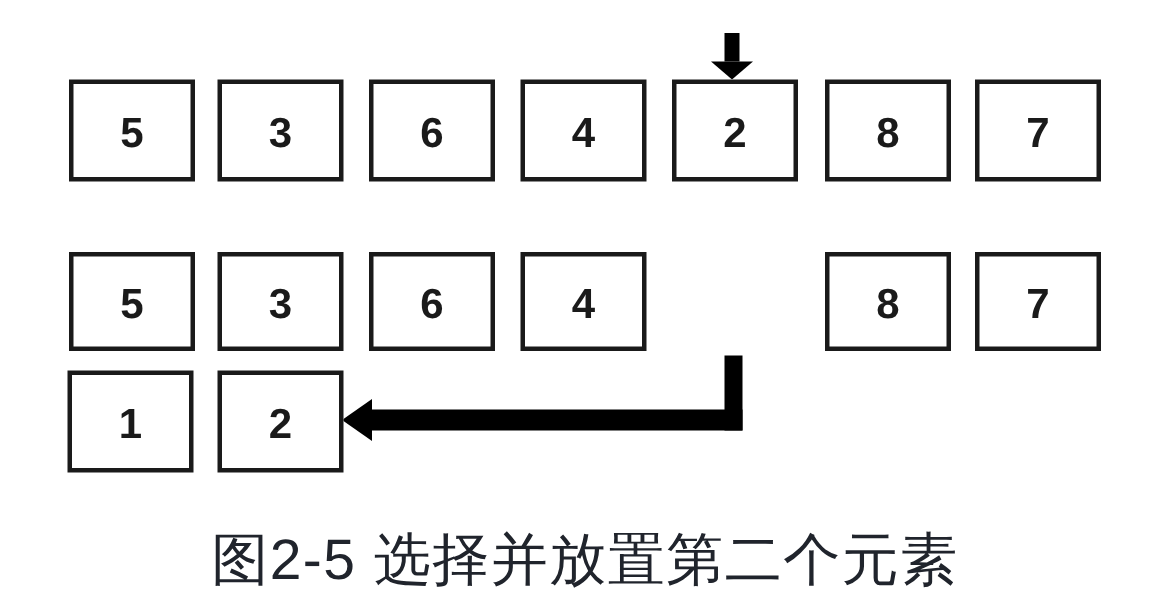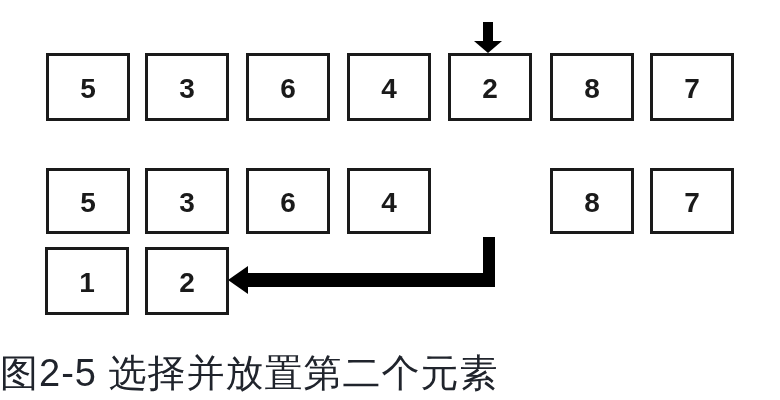--- a/index.html
+++ b/index.html
@@ -63,21 +63,21 @@
   .elbow-head {
     position: absolute; left: 228px; top: 266px;
     width: 0; height: 0;
     border-top: 14px solid transparent;
     border-bottom: 14px solid transparent;
     border-right: 20px solid var(--arrow);
   }
 
   .caption {
     position: absolute; left: 0; right: 0; top: 348px;
-    text-align: left;
+    text-align: center;
     font-size: 38px;
     letter-spacing: 1px;
     color: var(--caption);
   }
 </style>
 </head>
 <body>
 
 <div class="figure">
 

